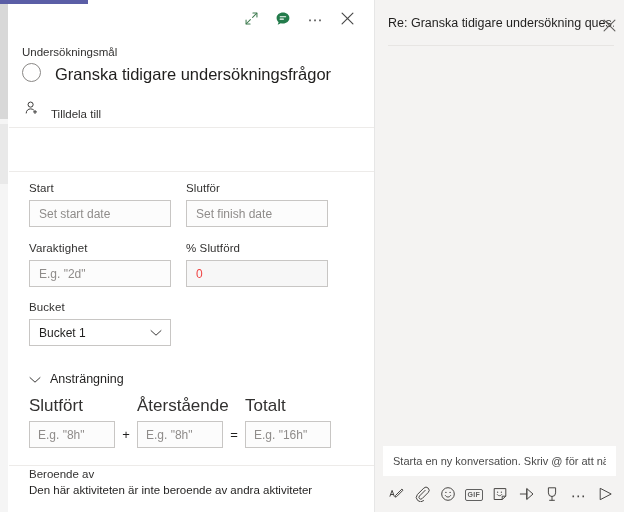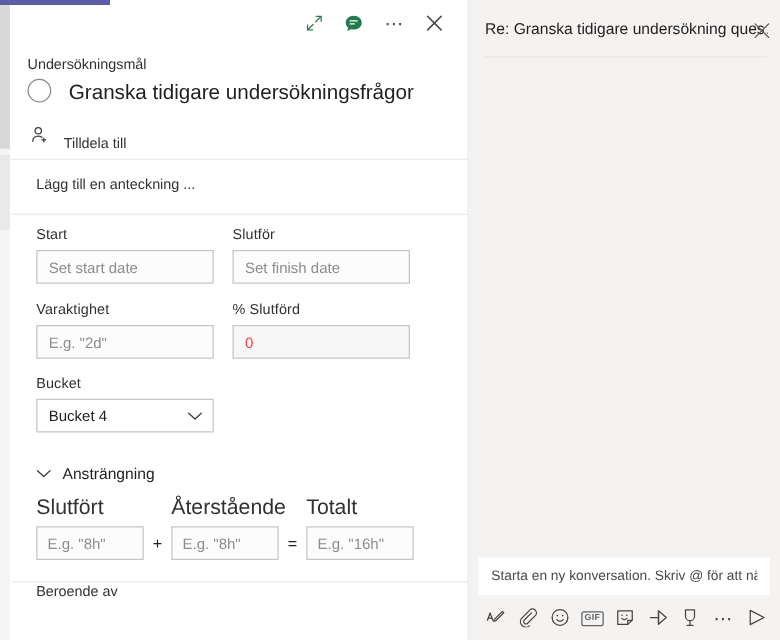--- a/index.html
+++ b/index.html
@@ -449,21 +449,20 @@
           <circle cx="6.6" cy="4.6" r="2.55" stroke="#3b3a39" stroke-width="1"></circle>
           <path d="M2.2 13c0-2.5 2-4.1 4.4-4.1 1.1 0 2.1.3 2.9.9" stroke="#3b3a39" stroke-width="1" stroke-linecap="round"></path>
           <path d="M11 10.4v3.1M9.5 11.9h3.1" stroke="#3b3a39" stroke-width="1" stroke-linecap="round"></path>
         </svg>
       </span>
       <span class="assign-text">Tilldela till</span>
     </div>
 
     <div class="divider d1"></div>
 
-    <div class="note-row">Lägg till en anteckning ...</div>
 
     <div class="divider d2"></div>
 
     <div class="fields">
       <div class="row2">
         <div class="col">
           <div class="field-label">Start</div>
           <input class="inp" type="text" placeholder="Set start date" style="">
         </div>
         <div class="col">
@@ -480,21 +479,21 @@
         <div class="col">
           <div class="field-label">% Slutförd</div>
           <input class="inp filled" type="text" value="0" style="">
         </div>
       </div>
     </div>
 
     <div class="bucket-wrap">
       <div class="field-label">Bucket</div>
       <div class="select-box">
-        <span>Bucket 4</span>
+        <span>Bucket 1</span>
         <span class="chev">
           <svg width="12" height="8" viewBox="0 0 12 8">
             <path d="M1 1.6L6 6.2l5-4.6" stroke="#3b3a39" stroke-width="1" fill="none" stroke-linecap="round" stroke-linejoin="round"></path>
           </svg>
         </span>
       </div>
     </div>
 
     <div class="effort-head">
       <span>
@@ -519,20 +518,21 @@
       <div class="effort-col">
         <div class="elabel">Totalt</div>
         <input class="inp-e" type="text" placeholder="E.g. &quot;16h&quot;" style="">
       </div>
     </div>
 
     <div class="divider d3"></div>
 
     <div class="dep-block">
       <div class="dep-title">Beroende av</div>
+      <div class="dep-sub">Den här aktiviteten är inte beroende av andra aktiviteter</div>
     </div>
 
     <div class="pane-right-edge"></div>
   </div>
 
   <div class="chat-pane">
 
     <div class="chat-header">
       <div class="chat-title">Re: Granska tidigare undersökning ques…</div>
       <div class="chat-close">

